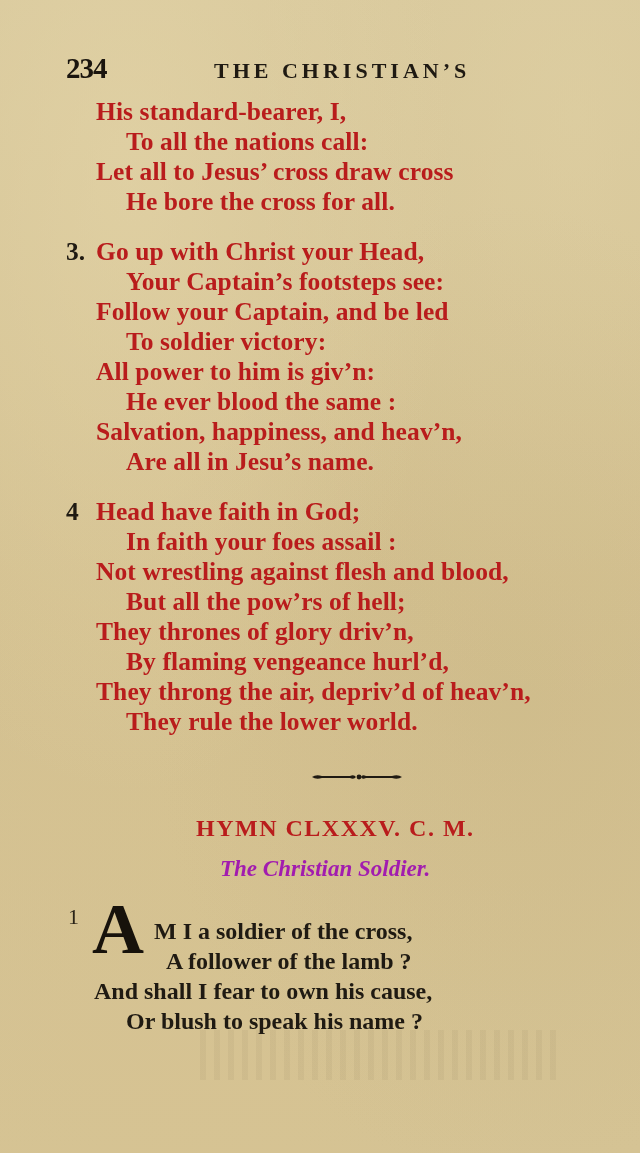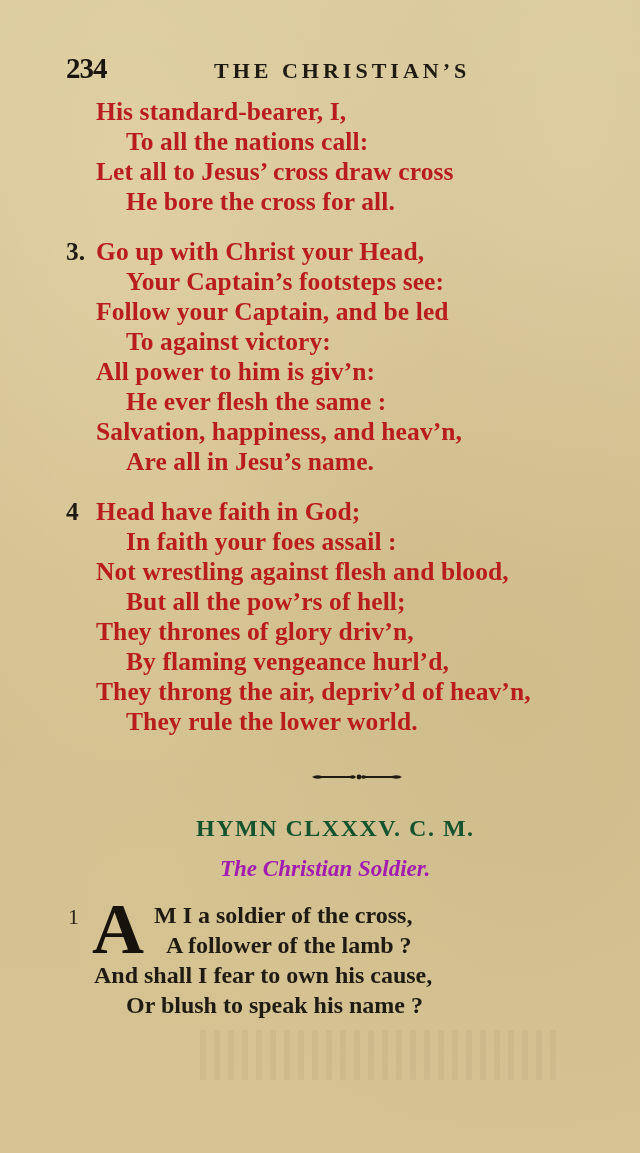--- a/index.html
+++ b/index.html
@@ -87,21 +87,21 @@
       height: 10px;
     }
     .hymn-title {
       position: absolute;
       left: 196px;
       top: 815px;
       font-family: "Liberation Serif", serif;
       font-weight: bold;
       font-size: 24px;
       letter-spacing: 1.5px;
-      color: #14532d;
+      color: #b91c1c;
       white-space: nowrap;
     }
     .hymn-subtitle {
       position: absolute;
       left: 220px;
       top: 856px;
       font-family: "Liberation Serif", serif;
       font-style: italic;
       font-weight: bold;
       font-size: 23px;
@@ -127,20 +127,21 @@
       color: #17120b;
     }
     .dc-line {
       position: absolute;
       white-space: nowrap;
       font-family: "Liberation Serif", serif;
       font-size: 24px;
       line-height: 30px;
       font-weight: bold;
       color: #1f1a12;
+      margin-top: 16px;
     }
     .show-through {
       position: absolute;
       left: 200px;
       top: 1030px;
       width: 360px;
       height: 50px;
       opacity: 0.06;
       background: repeating-linear-gradient(90deg, #5a4a30 0 6px, transparent 6px 14px);
     }
@@ -160,23 +161,23 @@
     <div class="line even" style="top:127px">To all the nations call:</div>
     <div class="line odd" style="top:157px">Let all to Jesus’ cross draw cross</div>
     <div class="line even" style="top:187px">He bore the cross for all.</div>
   </div>
 
   <div class="verse-block">
     <span class="stanza-num" style="top:237px">3.</span>
     <div class="line odd" style="top:237px">Go up with Christ your Head,</div>
     <div class="line even" style="top:267px">Your Captain’s footsteps see:</div>
     <div class="line odd" style="top:297px">Follow your Captain, and be led</div>
-    <div class="line even" style="top:327px">To against victory:</div>
+    <div class="line even" style="top:327px">To soldier victory:</div>
     <div class="line odd" style="top:357px">All power to him is giv’n:</div>
-    <div class="line even" style="top:387px">He ever flesh the same :</div>
+    <div class="line even" style="top:387px">He ever blood the same :</div>
     <div class="line odd" style="top:417px">Salvation, happiness, and heav’n,</div>
     <div class="line even" style="top:447px">Are all in Jesu’s name.</div>
   </div>
 
   <div class="verse-block">
     <span class="stanza-num" style="top:497px">4</span>
     <div class="line odd" style="top:497px">Head have faith in God;</div>
     <div class="line even" style="top:527px">In faith your foes assail :</div>
     <div class="line odd" style="top:557px">Not wrestling against flesh and blood,</div>
     <div class="line even" style="top:587px">But all the pow’rs of hell;</div>

